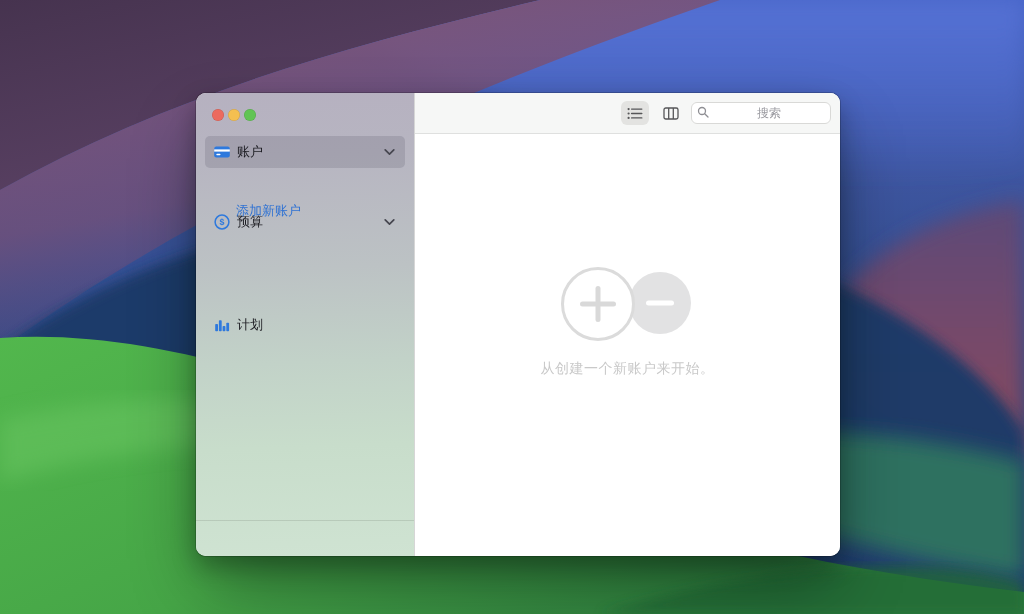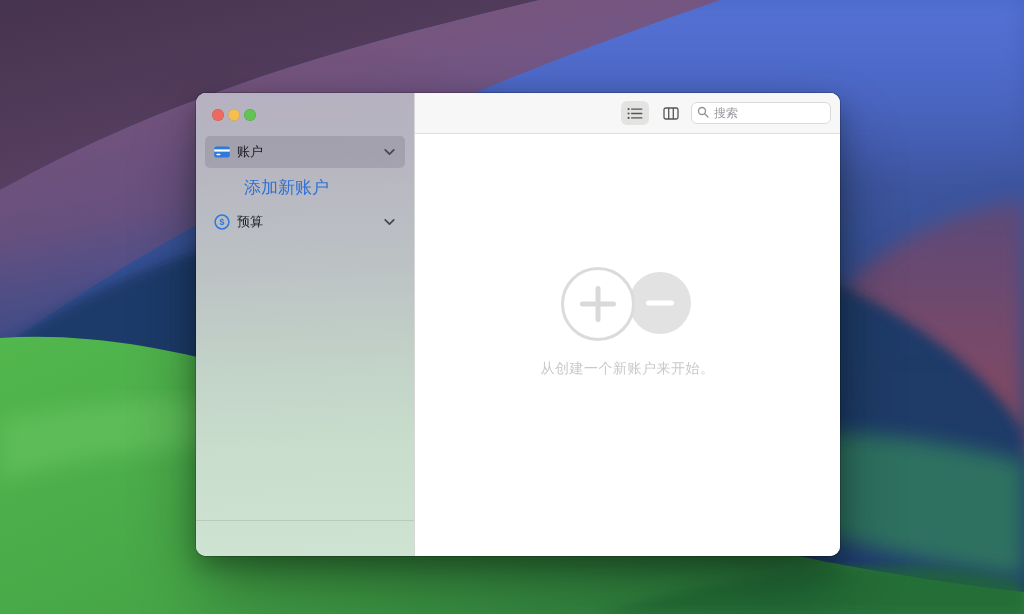--- a/index.html
+++ b/index.html
@@ -35,23 +35,23 @@
     position:absolute;left:9px;width:200px;height:32px;border-radius:5px;
     display:flex;align-items:center;padding:0 8px;box-sizing:border-box;
     font-size:13px;color:#1c1c22;cursor:default;
   }
   .side-row.selected{background:rgba(64,64,84,.17);}
   .side-icon{width:18px;height:18px;margin-right:6px;flex:0 0 auto;
     display:flex;align-items:center;justify-content:center;color:#2e79dd;}
   .row-label{white-space:nowrap;}
   .chev{position:absolute;right:10px;top:50%;transform:translateY(-50%);color:#46464f;display:flex;}
   .side-link{
-    position:absolute;left:21px;width:200px;height:32px;
+    position:absolute;left:13px;width:200px;height:32px;
     display:flex;align-items:center;padding-left:27px;box-sizing:border-box;
-    font-size:17px;color:#2f72d3;cursor:pointer;white-space:nowrap;
+    font-size:13px;color:#2f72d3;cursor:pointer;white-space:nowrap;margin-top:24px;
   }
   .side-sep{position:absolute;left:0;right:0;top:427px;height:1px;background:rgba(0,0,0,.10);}
 
   
   .main{
     position:absolute;left:218px;top:0;right:0;bottom:0;background:#ffffff;
     border-left:1px solid rgba(0,0,0,.16);
   }
   .toolbar{
     position:absolute;left:0;right:0;top:0;height:40px;background:#f6f7f6;
@@ -62,21 +62,21 @@
     background:transparent;display:flex;align-items:center;justify-content:center;
     color:#565658;padding:0;cursor:pointer;
   }
   .view-btn.selected{background:#e3e3e1;}
   .view-btn.list{left:206px;}
   .view-btn.columns{left:242px;}
   .search-wrap{position:absolute;left:276px;top:9px;width:140px;height:22px;}
   .search-input{
     width:100%;height:100%;box-sizing:border-box;border:1px solid #d9d9d7;border-radius:6px;
     background:#fff;padding:0 6px 0 22px;font-size:12px;color:#333;
-    font-family:"Liberation Sans","DejaVu Sans",sans-serif;outline:none;
+    font-family:"Liberation Sans","DejaVu Sans",sans-serif;outline:none;text-align:center;
   }
   .search-input::placeholder{color:#9a9aa0;}
   .search-glass{position:absolute;left:6px;top:4px;color:#8e8e93;pointer-events:none;display:flex;}
 
   .content{position:absolute;left:0;right:0;top:40px;bottom:0;}
   .circle-plus{
     position:absolute;left:146px;top:134px;width:68px;height:68px;border-radius:50%;
     background:#fff;border:3px solid #dbdbdb;z-index:2;
   }
   .circle-plus .h{position:absolute;left:50%;top:50%;width:36px;height:5px;border-radius:2.5px;
@@ -189,20 +189,33 @@
       <span class="row-label">预算</span>
       <span class="chev">
         <svg width="11" height="8" viewBox="0 0 11 8" fill="none">
           <polyline points="1.2,1.8 5.5,6.1 9.8,1.8" stroke="currentColor" stroke-width="1.7" stroke-linecap="round" stroke-linejoin="round"></polyline>
         </svg>
       </span>
     </div>
 
 
 
+    <div class="side-row" style="top:216px">
+      <span class="side-icon">
+        <svg width="18" height="18" viewBox="0 0 18 18">
+          <g fill="currentColor">
+            <rect x="2.2" y="8" width="2.8" height="7.2" rx="0.8"></rect>
+            <rect x="5.9" y="4.2" width="2.8" height="11" rx="0.8"></rect>
+            <rect x="9.6" y="10" width="2.8" height="5.2" rx="0.8"></rect>
+            <rect x="13.3" y="6.8" width="2.8" height="8.4" rx="0.8"></rect>
+          </g>
+        </svg>
+      </span>
+      <span class="row-label">计划</span>
+    </div>
 
 
     <div class="side-sep"></div>
 
   </div>
 
   <div class="main">
     <div class="toolbar">
       <button class="view-btn list selected">
         <span style="display:flex">

